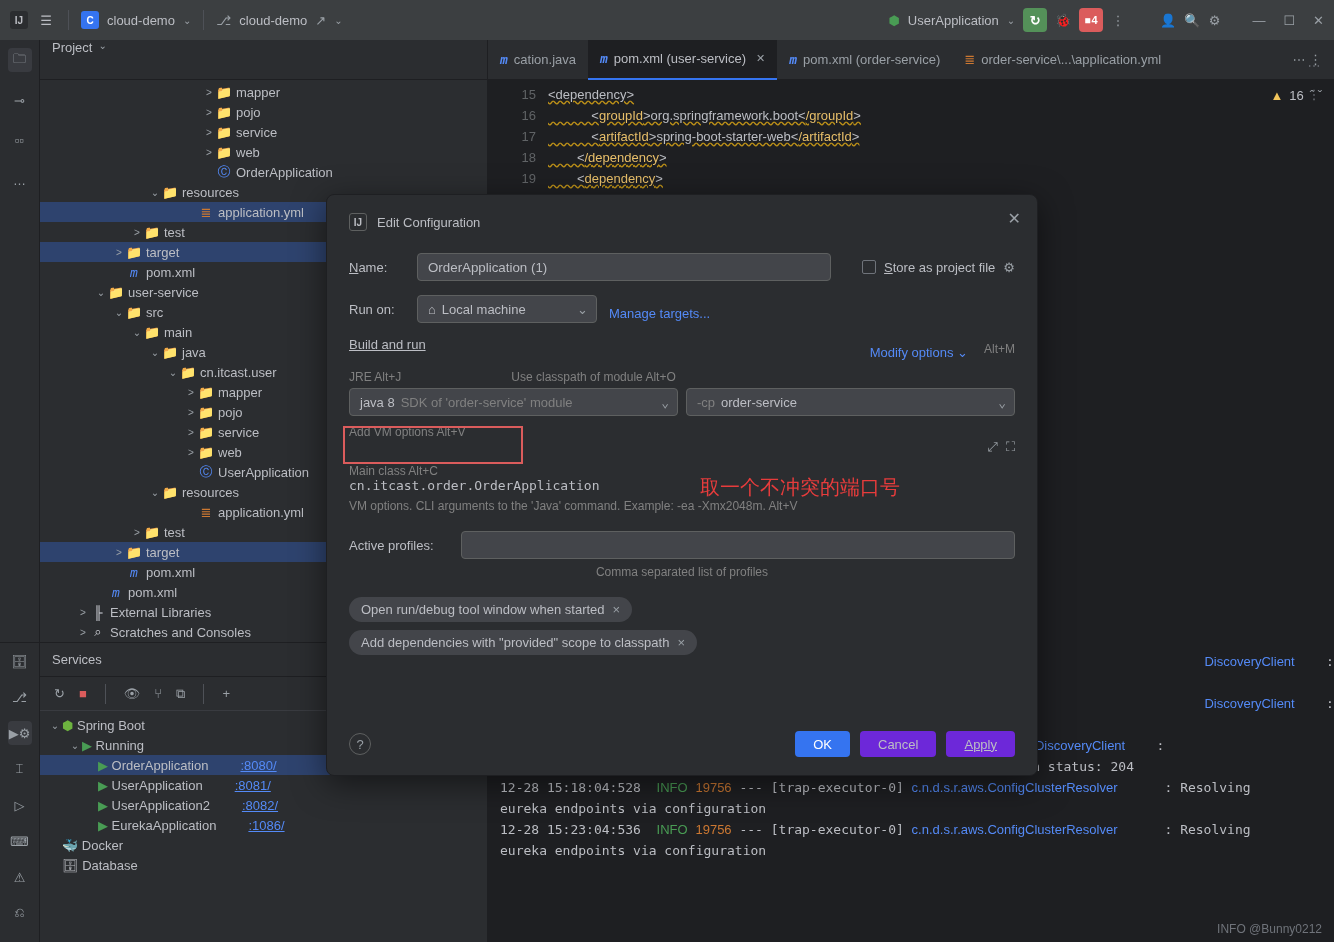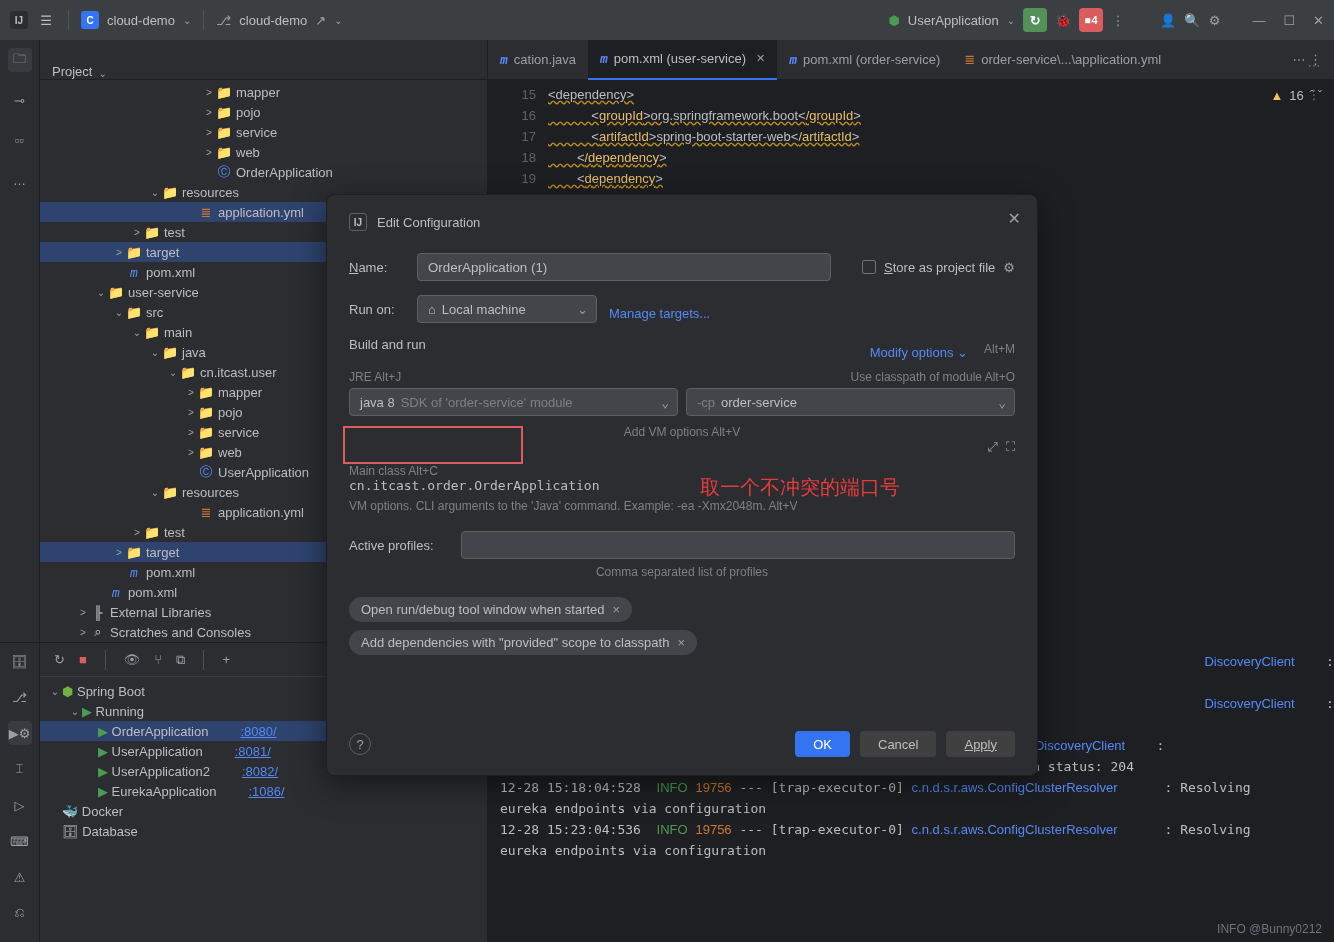--- a/index.html
+++ b/index.html
@@ -10,21 +10,21 @@
 .tb-blue { background:#3574f0; color:#fff; }
 .tb-sep { width:1px; height:20px; background:#4e5157; margin:0 4px; }
 .chev { font-size:10px; color:#9aa0a6; }
 .green-badge { width:24px; height:24px; background:#549159; border-radius:4px; display:flex; align-items:center; justify-content:center; color:#fff; font-weight:bold;}
 .red-badge { width:24px; height:24px; background:#db5c5c; border-radius:4px; display:flex; align-items:center; justify-content:center; color:#fff; font-size:11px; font-weight:bold;}
 .spacer { flex:1; }
 .main-area { display:flex; height:602px; }
 .left-rail { width:40px; background:#2b2d30; border-right:1px solid #1e1f22; display:flex; flex-direction:column; align-items:center; padding-top:8px; gap:16px; }
 .rail-item { width:24px; height:24px; display:flex; align-items:center; justify-content:center; color:#9aa0a6; cursor:pointer; }
 .sidebar { width:448px; background:#2b2d30; border-right:1px solid #1e1f22; display:flex; flex-direction:column; }
-.proj-header { height:40px; display:flex; align-items:flex-end; padding:0 12px; font-weight:500; gap:6px; border-bottom:1px solid #1e1f22;}
+.proj-header { height:40px; display:flex; align-items:flex-start; padding:0 12px; font-weight:500; gap:6px; border-bottom:1px solid #1e1f22;}
 .tree { flex:1; overflow:auto; padding:2px 0; }
 .tree-row { display:flex; align-items:center; height:20px; padding-right:8px; cursor:pointer; white-space:nowrap; }
 .tree-row.sel { background:#2e436e; }
 .tree-arrow { width:14px; text-align:center; color:#9aa0a6; font-size:10px; }
 .tree-icon { width:16px; margin-right:4px; text-align:center; }
 .fold-b { color:#ced0d6; }
 .fold-o { color:#cc7832; font-weight:bold; }
 .fold-t { color:#499c54; }
 .f-yml { color:#cc7832; }
 .f-pom { color:#548af7; font-style:italic; font-family:monospace; }
@@ -63,34 +63,34 @@
 .form-row { display:flex; align-items:center; margin-bottom:14px; gap:12px;}
 .form-lbl { width:56px; color:#bcbec4; }
 .form-lbl u { text-decoration:underline; }
 .form-input { flex:1; background:#43454a; border:1px solid #5e6060; border-radius:4px; height:28px; padding:0 10px; color:#bcbec4; max-width:414px;}
 .chk-row { display:flex; align-items:center; gap:8px; margin-left:auto;}
 .chk { width:14px; height:14px; border:1px solid #6f737a; border-radius:2px;}
 .sel-box { background:#43454a; border:1px solid #5e6060; border-radius:4px; height:28px; padding:0 26px 0 10px; color:#bcbec4; display:flex; align-items:center; gap:6px; position:relative;}
 .sel-box::after { content:'⌄'; position:absolute; right:8px; color:#9aa0a6;}
 .link { color:#548af7; cursor:pointer;margin-top:8px;}
 .hint { color:#808080; font-size:12px; line-height:16px; margin-left:68px; margin-top:-8px; margin-bottom:18px;}
-.sect-title { font-weight:500; margin-bottom:10px;}
+.sect-title { font-weight:500; margin-bottom:10px;text-decoration:underline;}
 .sect-right { float:right; display:flex; gap:16px; align-items:center;}
 .kbd-hint { color:#808080; font-size:12px;}
 .build-row { display:flex; gap:8px; margin-bottom:8px;}
 .vm-input { width:540px; background:#2b2d30; border:1px solid #3574f0; height:30px; padding:0 10px; font-family:Menlo,monospace; color:#bcbec4;}
 .vm-hl { position:absolute; border:2px solid #db5c5c; left:343px; top:426px; width:180px; height:38px; pointer-events:none;}
 .red-annot { position:absolute; left:700px; top:474px; color:#e73c3c; font-size:20px; font-weight:500; pointer-events:none;}
 .tag-pill { background:#43454a; border-radius:14px; padding:5px 12px; display:inline-flex; align-items:center; gap:8px; margin-right:8px; margin-bottom:8px; font-size:13px;}
 .pill-x { color:#9aa0a6; cursor:pointer;}
 .modal-foot { margin-top:auto; display:flex; align-items:center; gap:10px;}
 .help-c { width:22px; height:22px; border:1px solid #5e6060; border-radius:50%; display:flex; align-items:center; justify-content:center; color:#9aa0a6;}
 .btn { height:26px; padding:0 18px; border-radius:4px; border:none; cursor:pointer; font-size:13px;}
 .btn-p { background:#3574f0; color:#fff;}
-.btn-s { background:#404040; color:#bcbec4;}
+.btn-s { background:#6d28d9; color:#bcbec4;}
 .watermark { position:absolute; right:12px; bottom:6px; color:#6f737a; font-size:12px;}
 .right-gutter { position:absolute; right:0; top:40px; bottom:300px; width:40px; display:flex; flex-direction:column; align-items:center; gap:14px; padding-top:18px; color:#6f737a;}
 </style>
 </head>
 <body>
 
 <div class="titlebar">
   <div class="tb-icon tb-sq">IJ</div>
   <div class="tb-icon">☰</div>
   <div class="tb-sep"></div>
@@ -340,20 +340,21 @@
     <div class="rail-item">🗄</div>
     <div class="rail-item">⎇</div>
     <div class="rail-item" style="background:#393b40;border-radius:4px;padding:3px">▶⚙</div>
     <div class="rail-item">⌶</div>
     <div class="rail-item">▷</div>
     <div class="rail-item">⌨</div>
     <div class="rail-item">⚠</div>
     <div class="rail-item">⎌</div>
   </div>
   <div class="svc-panel">
+    <div class="svc-header">Services</div>
     <div class="svc-toolbar">
       <span style="color:#9aa0a6">↻</span>
       <span style="color:#db5c5c">■</span>
       <div class="tb-sep"></div>
       <span style="color:#9aa0a6">👁</span>
       <span style="color:#9aa0a6">⑂</span>
       <span style="color:#9aa0a6">⧉</span>
       <div class="tb-sep"></div>
       <span style="color:#9aa0a6">+</span>
     </div>
@@ -411,35 +412,35 @@
     <span class="link">Manage targets...</span>
   </div>
 
   <div class="sect-title">
     <span>Build and run</span>
     <span class="sect-right">
       <span class="link"><span>Modify options</span> ⌄</span>
       <span class="kbd-hint">Alt+M</span>
     </span>
   </div>
-  <div style="display:flex; justify-content:space-between; gap:30px; margin-bottom:4px">
+  <div style="display:flex; justify-content:flex-start; gap:110px; margin-bottom:4px">
     <span class="kbd-hint">JRE Alt+J</span>
     <span class="kbd-hint">Use classpath of module Alt+O</span>
   </div>
   <div class="build-row">
     <div class="sel-box" style="flex:1; font-family:Menlo,monospace">
       <span>java 8</span>
       <span style="color:#808080">SDK of 'order-service' module</span>
     </div>
     <div class="sel-box" style="flex:1; font-family:Menlo,monospace">
       <span style="color:#808080">-cp</span>
       <span>order-service</span>
     </div>
   </div>
-  <div style="text-align:center"><span class="kbd-hint">Add VM options Alt+V</span></div>
+  <div style="text-align:left"><span class="kbd-hint">Add VM options Alt+V</span></div>
   <div class="build-row" style="align-items:center">
     <span style="color:#9aa0a6;margin-left:auto">⤢</span>
     <span style="color:#9aa0a6">⛶</span>
   </div>
   <div style="text-align:left"><span class="kbd-hint">Main class Alt+C</span></div>
   <div style="font-family:Menlo,monospace; color:#bcbec4; margin-bottom:6px">cn.itcast.order.OrderApplication</div>
   <div class="kbd-hint" style="margin-bottom:18px">VM options. CLI arguments to the 'Java' command. Example: -ea -Xmx2048m. Alt+V</div>
 
   <div class="form-row">
     <span style="width:100px">Active profiles:</span>

